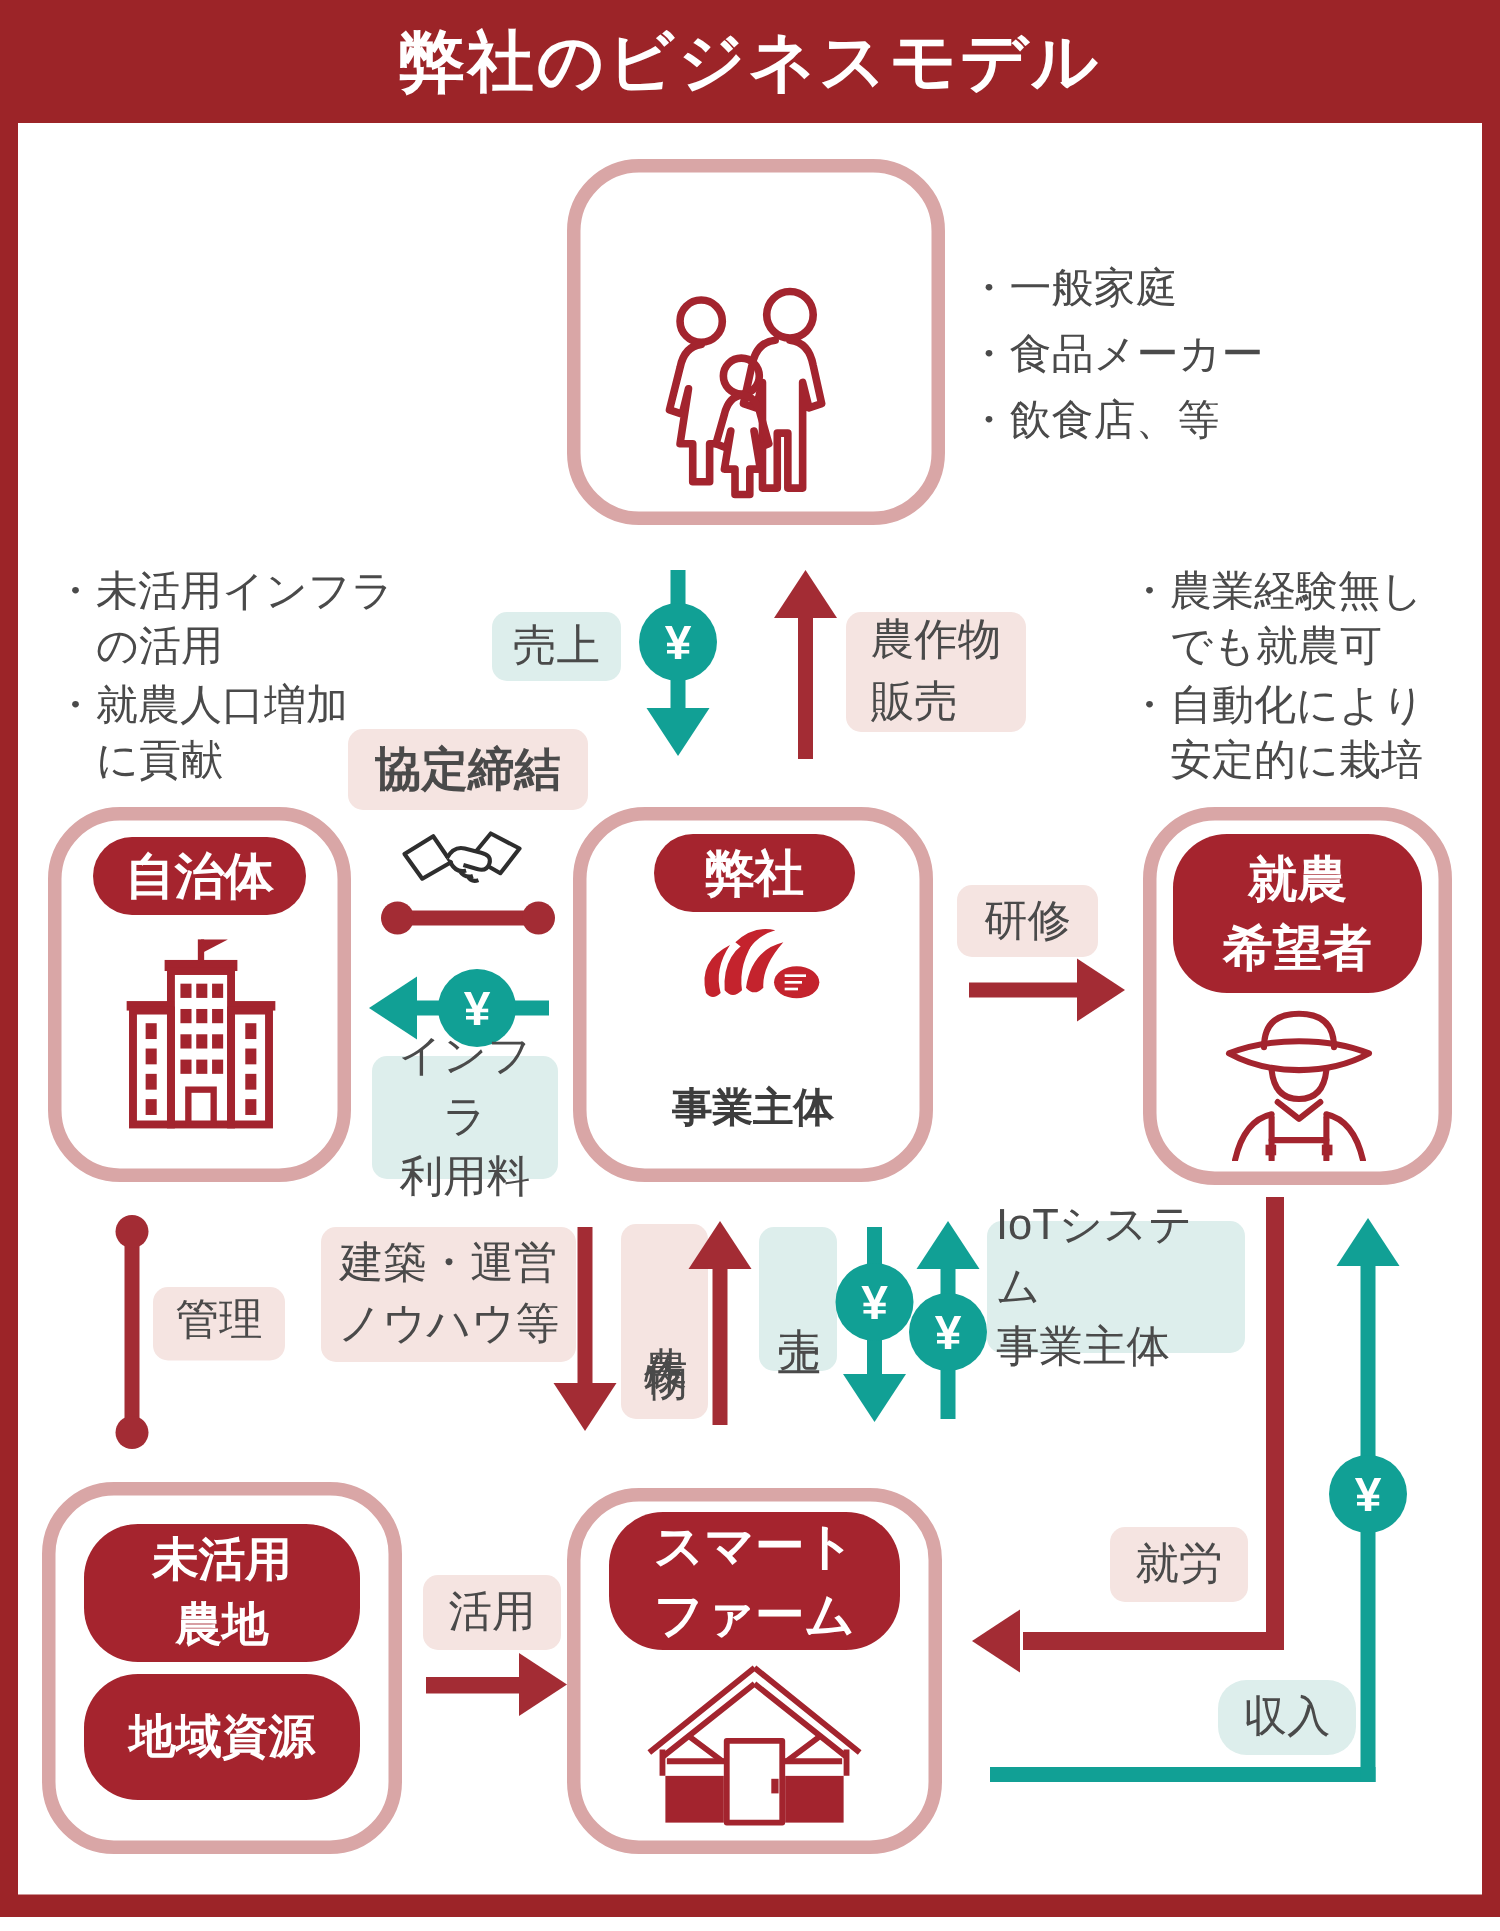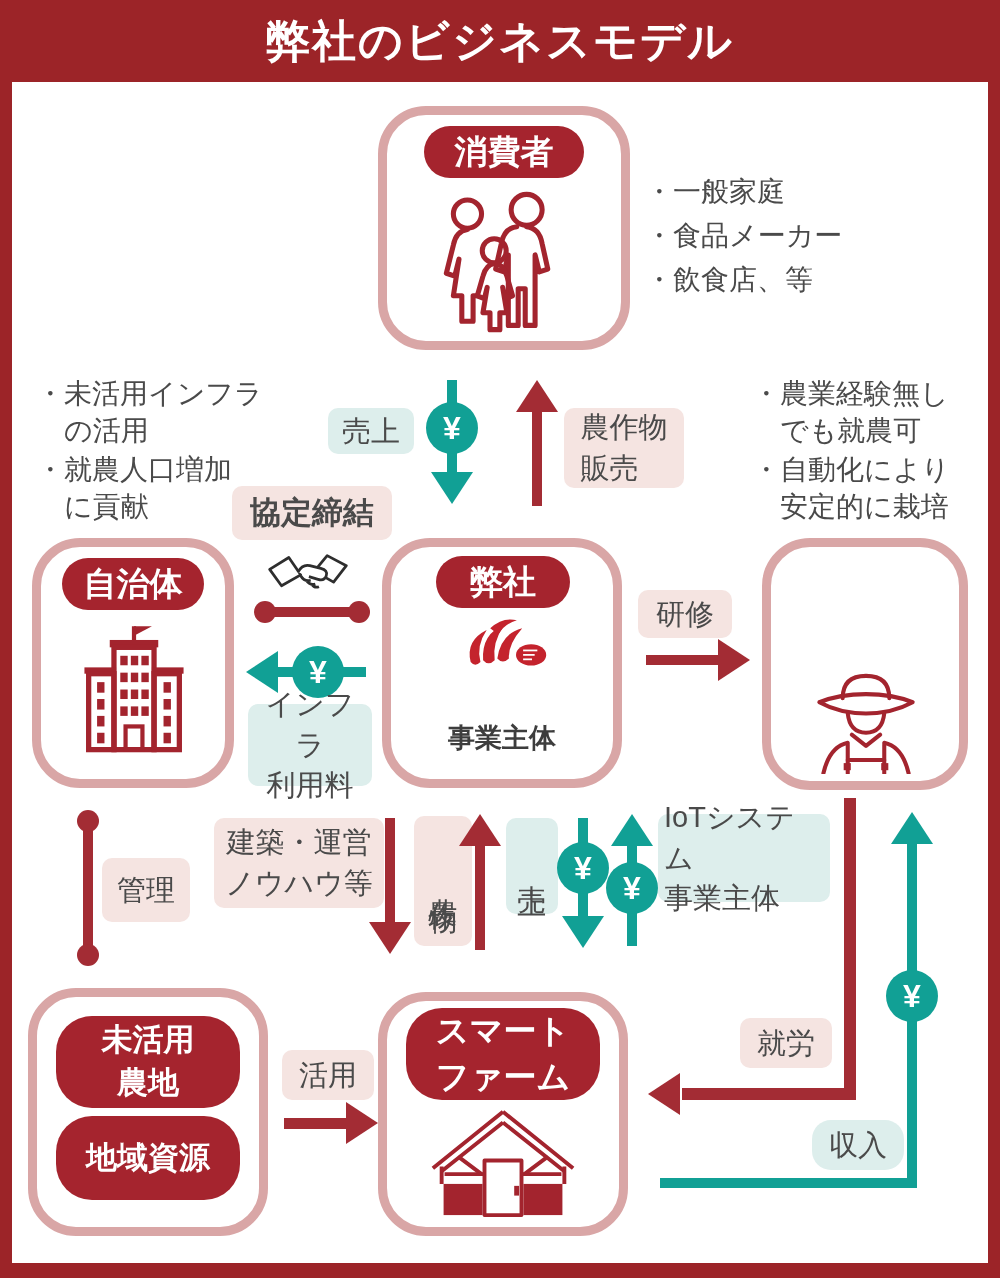--- a/index.html
+++ b/index.html
@@ -47,21 +47,20 @@
 </style>
 </head>
 <body>
 
 <div id="stage">
   <div class="frame-red"></div>
   <div class="inner-white"></div>
   <div class="title">弊社のビジネスモデル</div>
 
   <div class="node" style="left:378px;top:106px;width:252px;height:244px;"></div>
-  <div class="pill" style="left:424px;top:126px;width:160px;height:52px;">消費者</div>
   <svg style="position:absolute;left:428px;top:188px;" width="155" height="148" viewBox="0 0 110 100">
     <g stroke="#a3242e" stroke-width="3.6" fill="none" stroke-linejoin="round" stroke-linecap="round">
       <circle cx="28" cy="16" r="10"></circle>
       <path d="M28,27 q-8,1 -10,11 l-5,20 6,2 3,-12 -4,26 h6 v18 h8 v-18 h3"></path>
       <circle cx="70" cy="13" r="11"></circle>
       <path d="M70,25 q9,1 11,12 l4,18 -6,2 -3,-12 v50 h-7 v-26 h-5 v26 h-7 v-50 l-3,12 -6,-2 4,-18 q2,-11 11,-12"></path>
       <circle cx="47" cy="42" r="8.5"></circle>
       <path d="M47,51 q-6,1 -8,9 l-4,14 5,2 2,-8 -3,18 h5 v12 h7 v-12 h5 l-3,-18 2,8 5,-2 -4,-14 q-2,-8 -8,-9"></path>
     </g>
   </svg>
@@ -162,20 +161,22 @@
     </g>
     <g fill="#ffffff">
       <rect x="67" y="40" width="16" height="2"></rect>
       <rect x="67" y="45" width="13" height="2"></rect>
       <rect x="67" y="50" width="10" height="2"></rect>
     </g>
   </svg>
   <div class="role" style="left:382px;top:720px;width:240px;">事業主体</div>
 
   <div class="node" style="left:762px;top:538px;width:206px;height:252px;"></div>
+  <div class="pill big" style="left:782px;top:556px;width:166px;height:106px;">就農
+希望者</div>
   <svg style="position:absolute;left:795px;top:666px;" width="142" height="108" viewBox="0 0 140 105">
     <g stroke="#a3242e" stroke-width="4" fill="none" stroke-linecap="round" stroke-linejoin="round">
       <path d="M47,31 Q47,9 70,9 Q93,9 93,31"></path>
       <path d="M24,35 Q44,27 70,27 Q96,27 116,35 Q96,46 70,46 Q44,46 24,35 Z"></path>
       <path d="M52,46 Q54,65 70,65 Q86,65 88,46"></path>
       <path d="M56,67 L70,78 L84,67"></path>
       <path d="M28,105 Q34,79 52,75"></path>
       <path d="M88,75 Q106,79 112,105"></path>
       <line x1="52" y1="77" x2="52" y2="105"></line>
       <line x1="88" y1="77" x2="88" y2="105"></line>
@@ -197,21 +198,21 @@
   <div class="red-c">
     <div class="line" style="left:646px;top:655px;width:72px;height:10px;"></div>
     <div class="ah-right" style="left:718px;top:639px;"></div>
   </div>
 
   <div class="red-c">
     <div class="line" style="left:83px;top:818px;width:10px;height:136px;"></div>
     <div class="dot" style="left:77px;top:810px;"></div>
     <div class="dot" style="left:77px;top:944px;"></div>
   </div>
-  <div class="chip pink" style="left:102px;top:858px;width:88px;height:64px;">管理</div>
+  <div class="chip pink" style="left:102px;top:858px;width:88px;height:49px;font-family:Liberation Mono, monospace;">管理</div>
 
   <div class="chip pink" style="left:214px;top:818px;width:170px;height:90px;text-align:center;">建築・運営
 ノウハウ等</div>
   <div class="red-c">
     <div class="line" style="left:385px;top:818px;width:10px;height:106px;"></div>
     <div class="ah-down" style="left:369px;top:922px;"></div>
   </div>
   <div class="chip pink vert" style="left:414px;top:816px;width:58px;height:130px;">農作物</div>
   <div class="red-c">
     <div class="ah-up" style="left:459px;top:814px;"></div>

